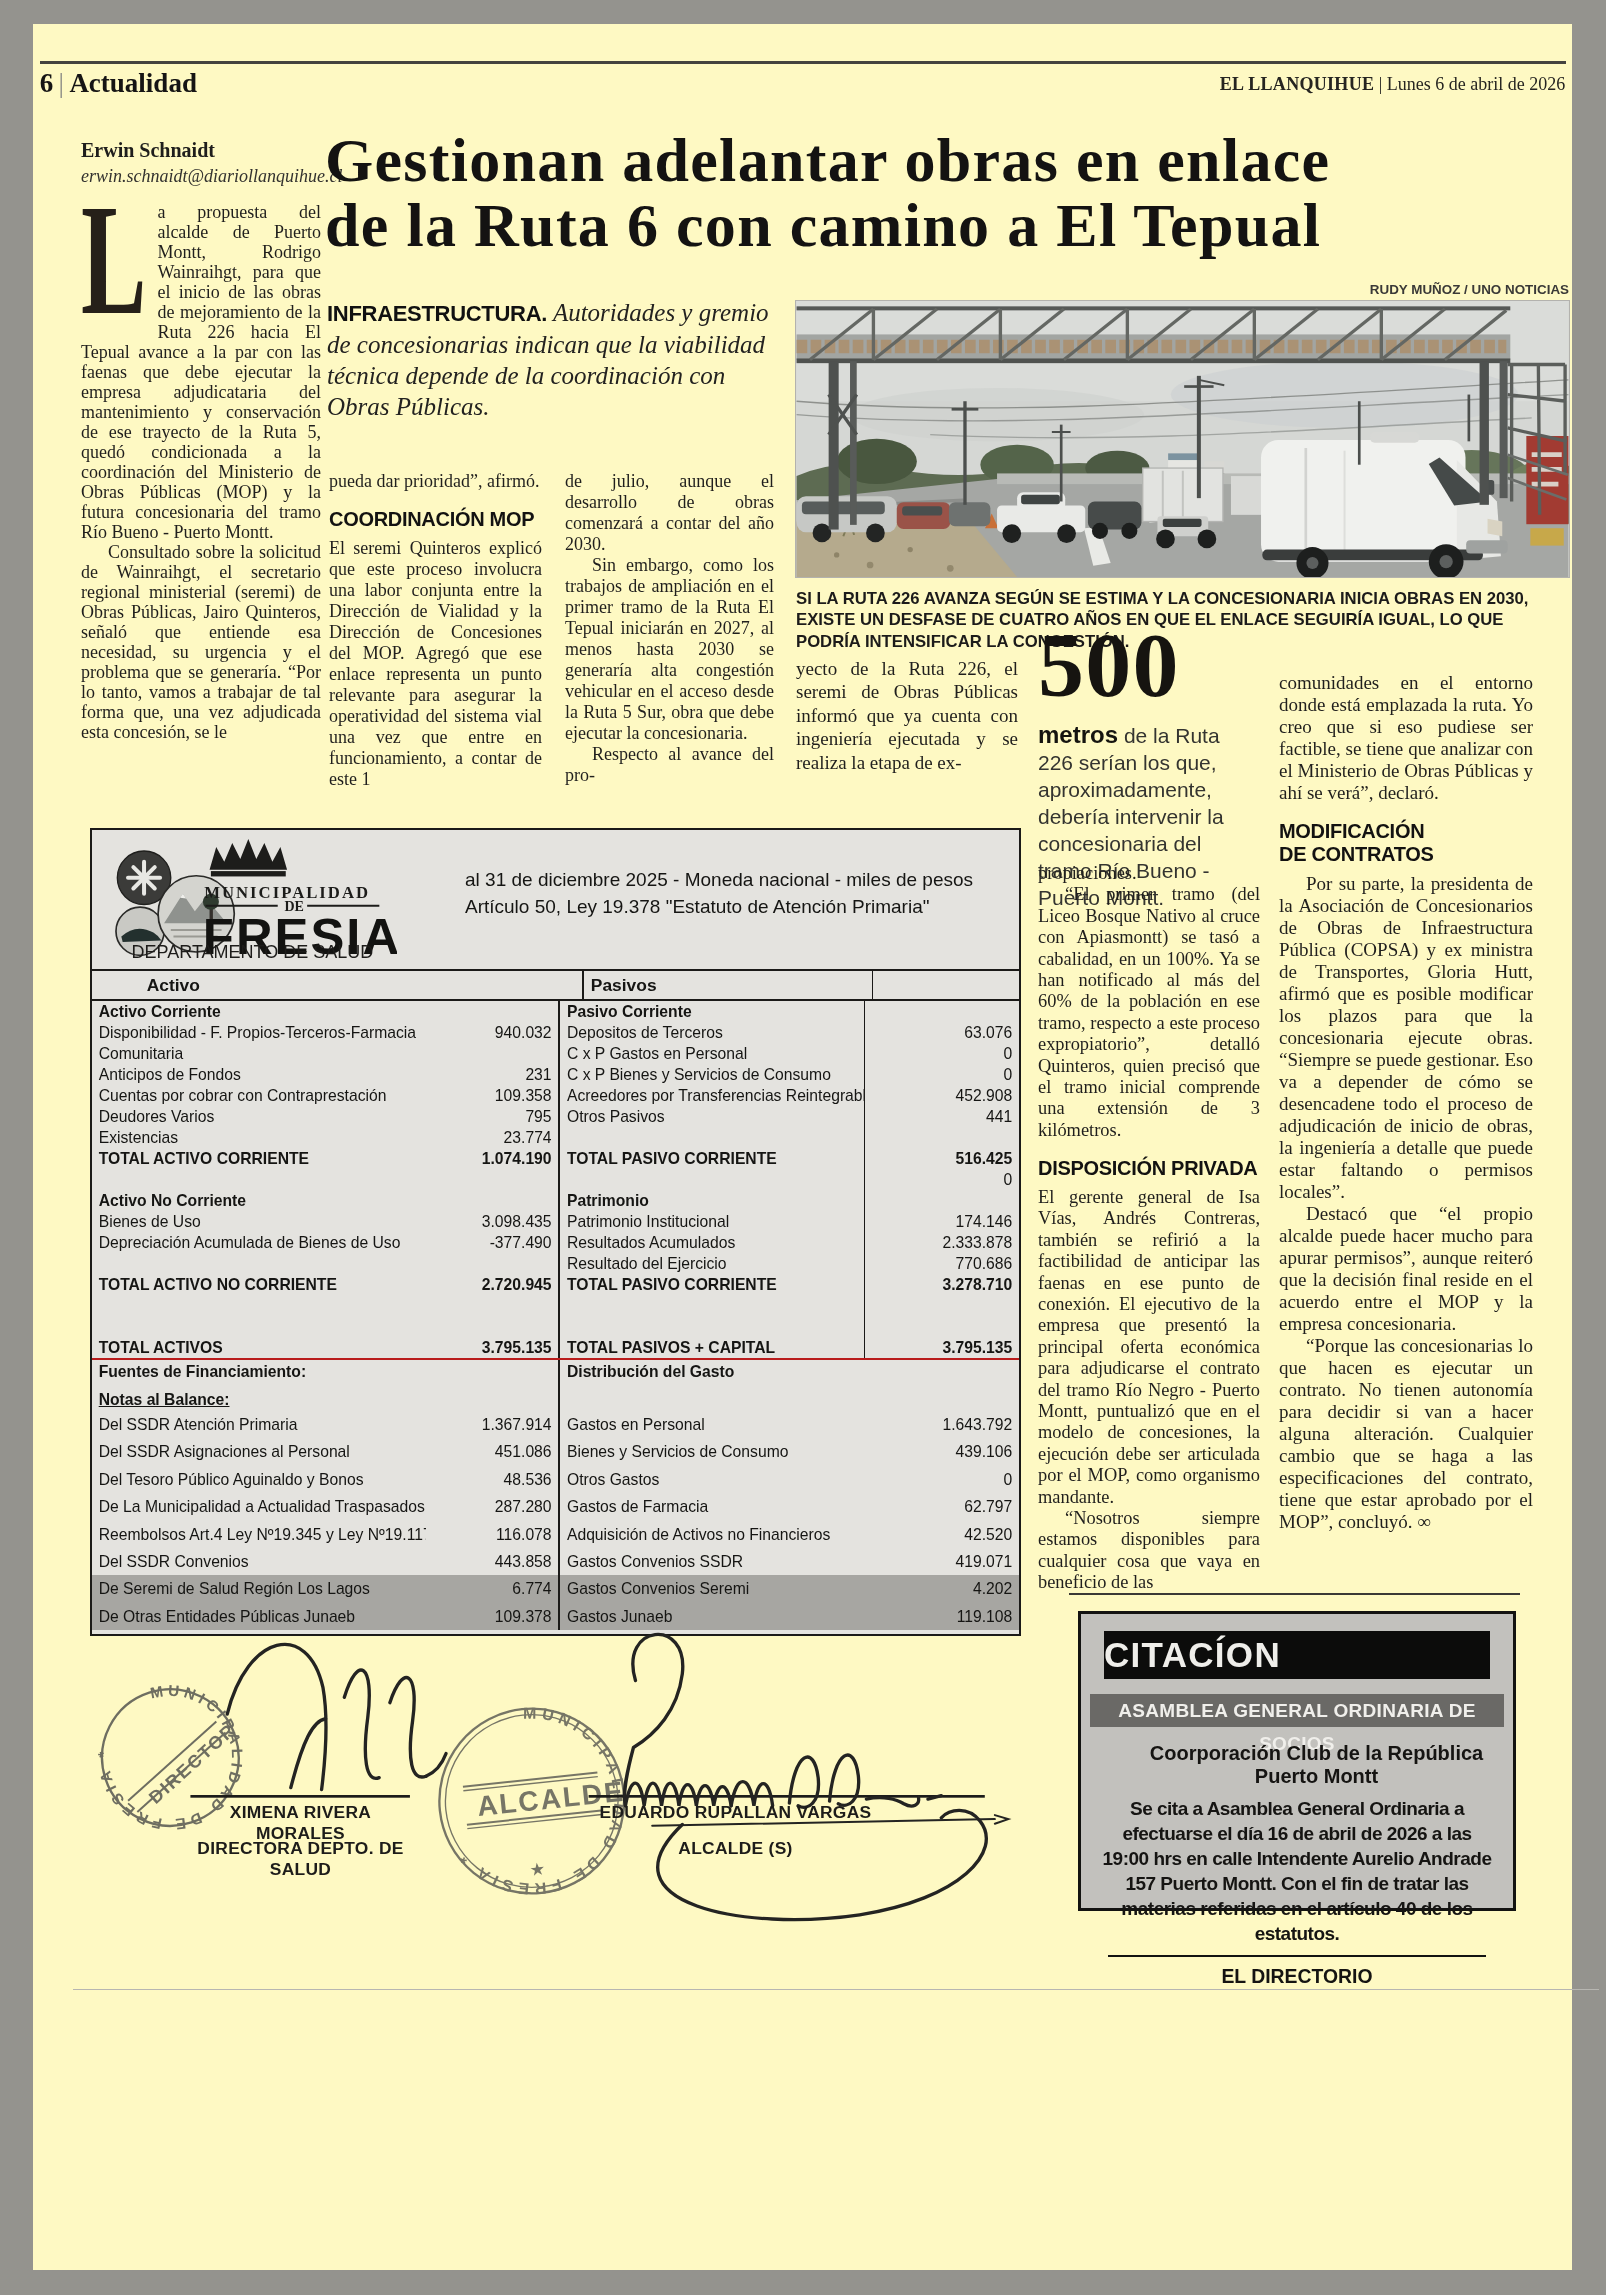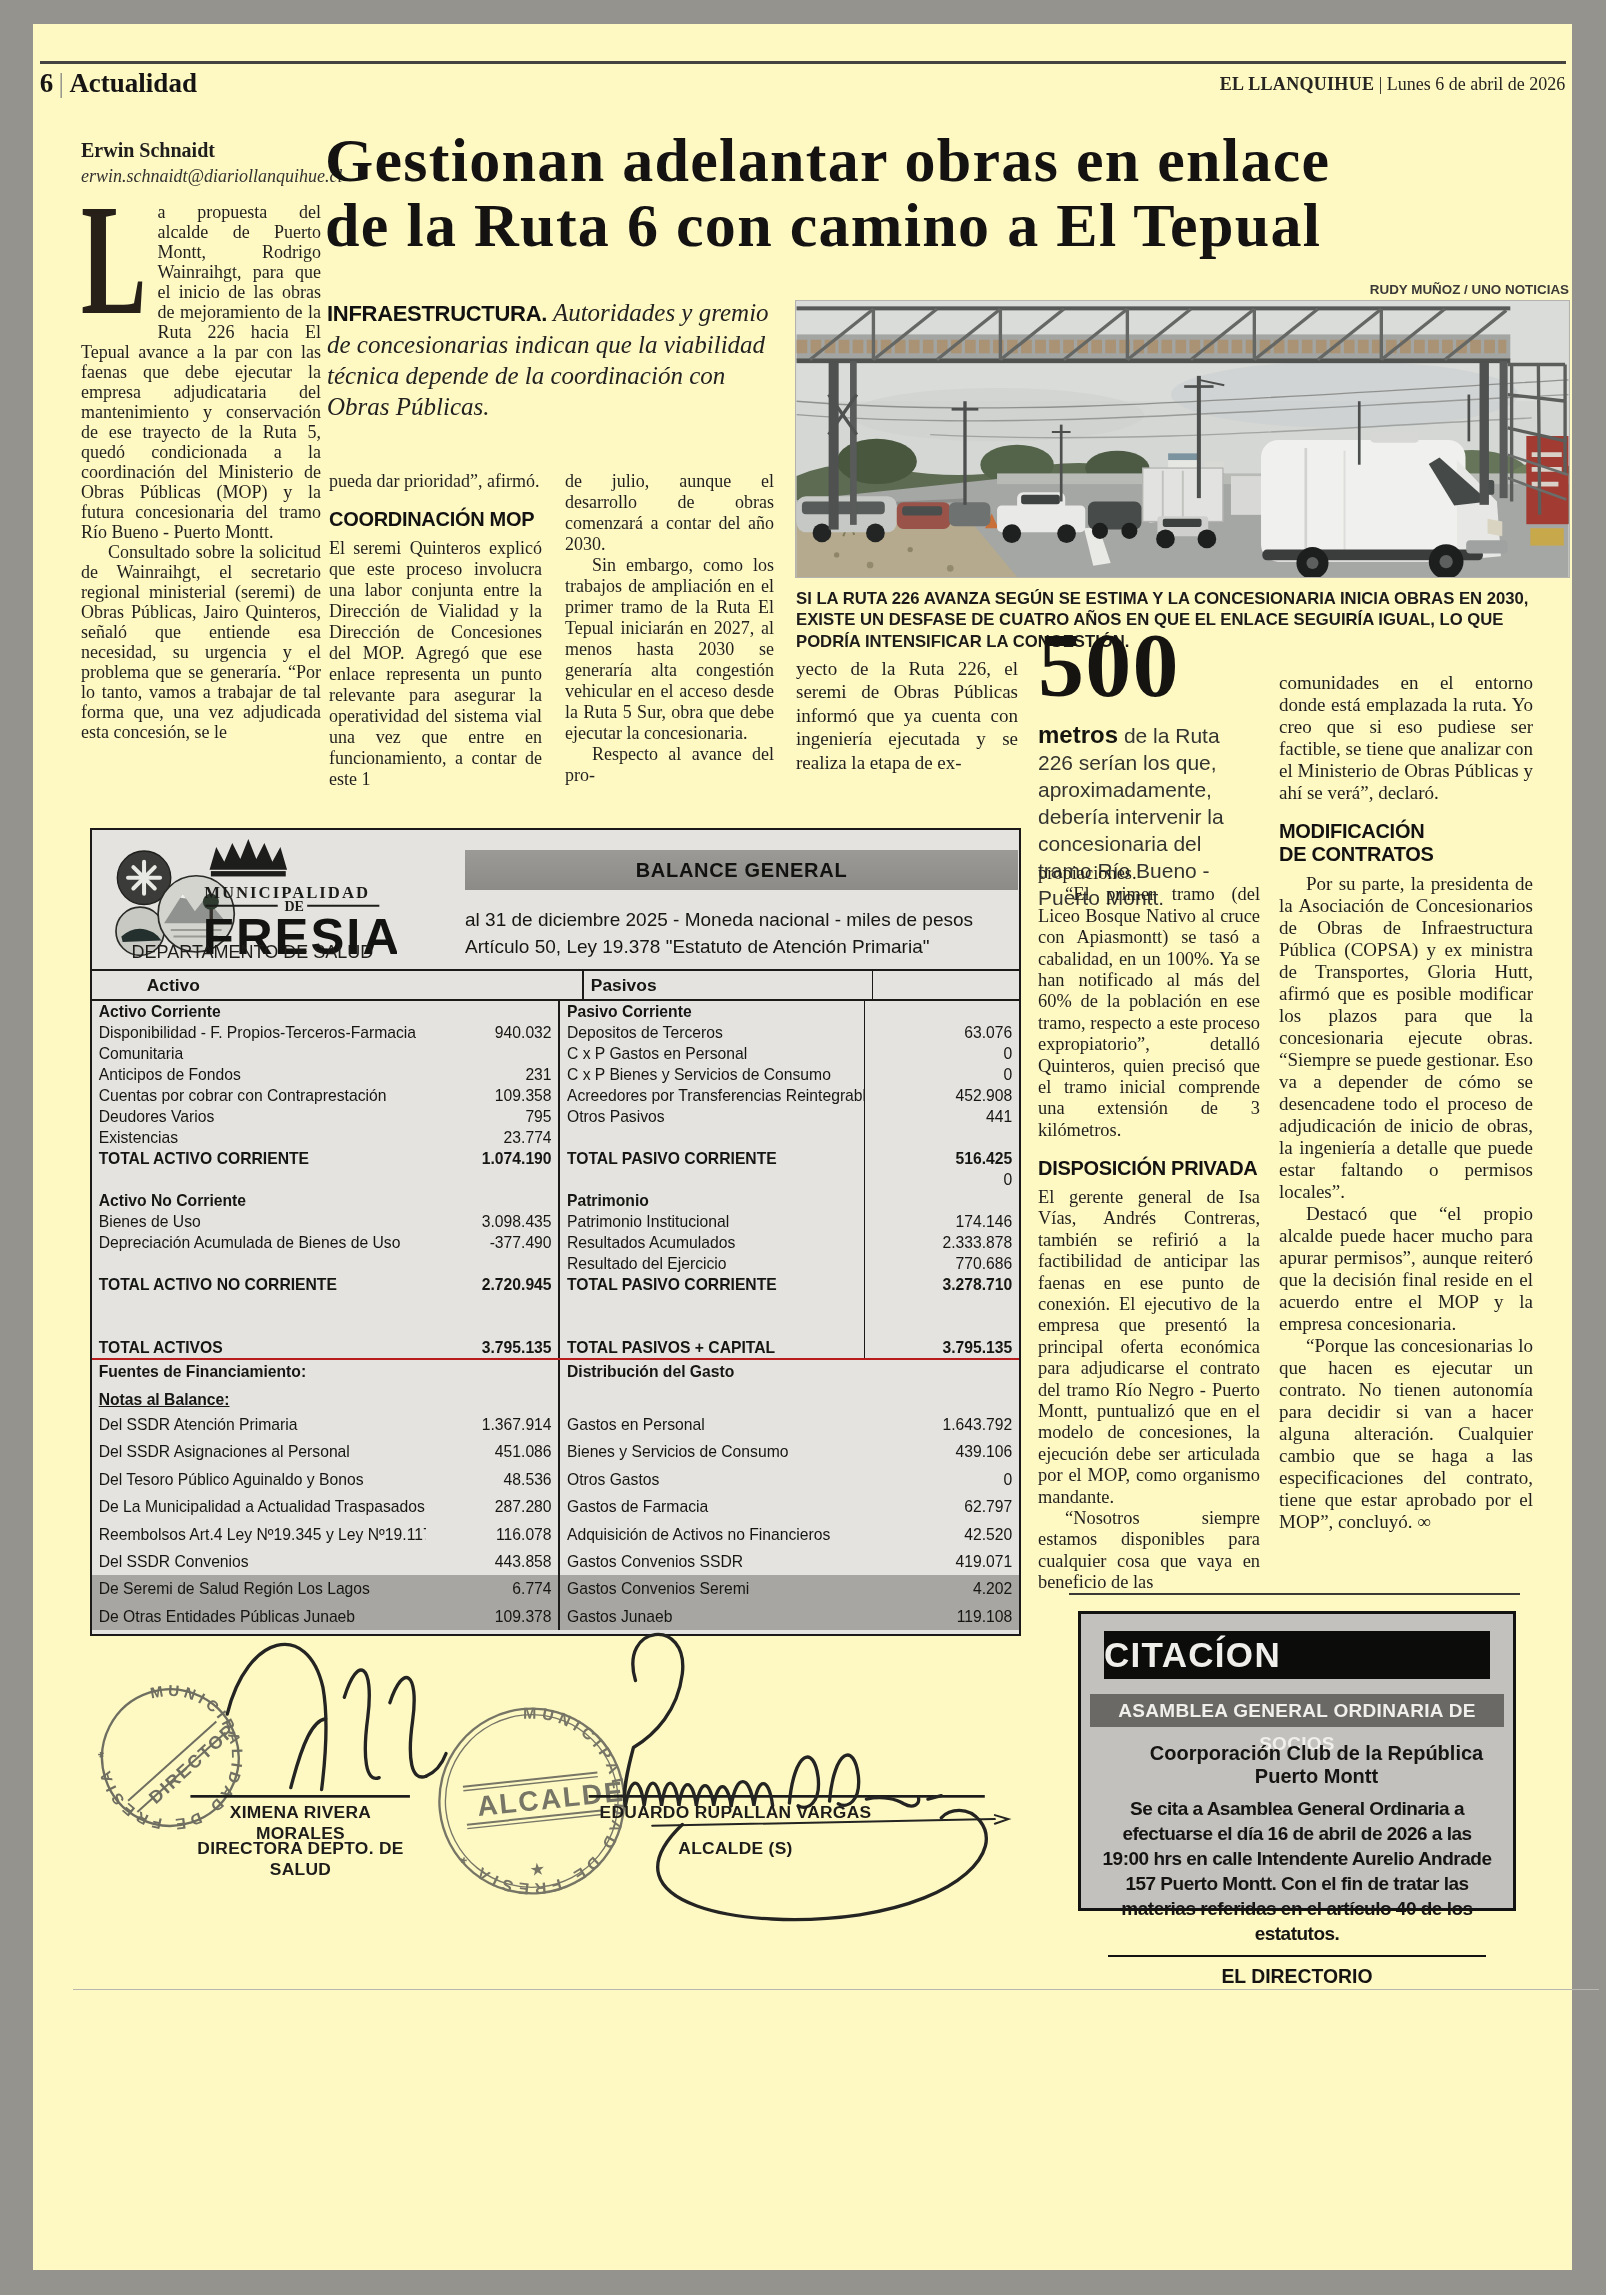--- a/index.html
+++ b/index.html
@@ -309,21 +309,20 @@
       <path d="M92,142 h76 M96,152 h66" stroke="#9a9a94" stroke-width="3"></path>
 
       <text x="142" y="94" font-family="Liberation Serif, serif" font-size="25" font-weight="bold" letter-spacing="3" fill="#1c1c1a">MUNICIPALIDAD</text>
       <line x1="144" y1="106" x2="252" y2="106" stroke="#1c1c1a" stroke-width="3"></line>
       <text x="262" y="113" font-family="Liberation Serif, serif" font-size="21" font-weight="bold" fill="#1c1c1a">DE</text>
       <line x1="296" y1="106" x2="404" y2="106" stroke="#1c1c1a" stroke-width="3"></line>
       <text x="140" y="178" font-family="Liberation Sans, sans-serif" font-size="76" font-weight="bold" letter-spacing="3" fill="#131311">FRESIA</text>
     </svg>
     <div class="dept">DEPARTAMENTO DE SALUD</div>
     <div class="ad-right">
-      <div class="ad-bar">BALANCE GENERAL</div>
       <div class="ad-sub1">al 31 de diciembre 2025 - Moneda nacional - miles de pesos</div>
       <div class="ad-sub2">Artículo 50, Ley 19.378 "Estatuto de Atención Primaria"</div>
     </div>
 
     <div class="ad-table">
       <div class="balrow hdrrow">
         <div class="c l">Activo</div>
         <div class="c lv"></div>
         <div class="c r">Pasivos</div>
         <div class="c rv"></div>

